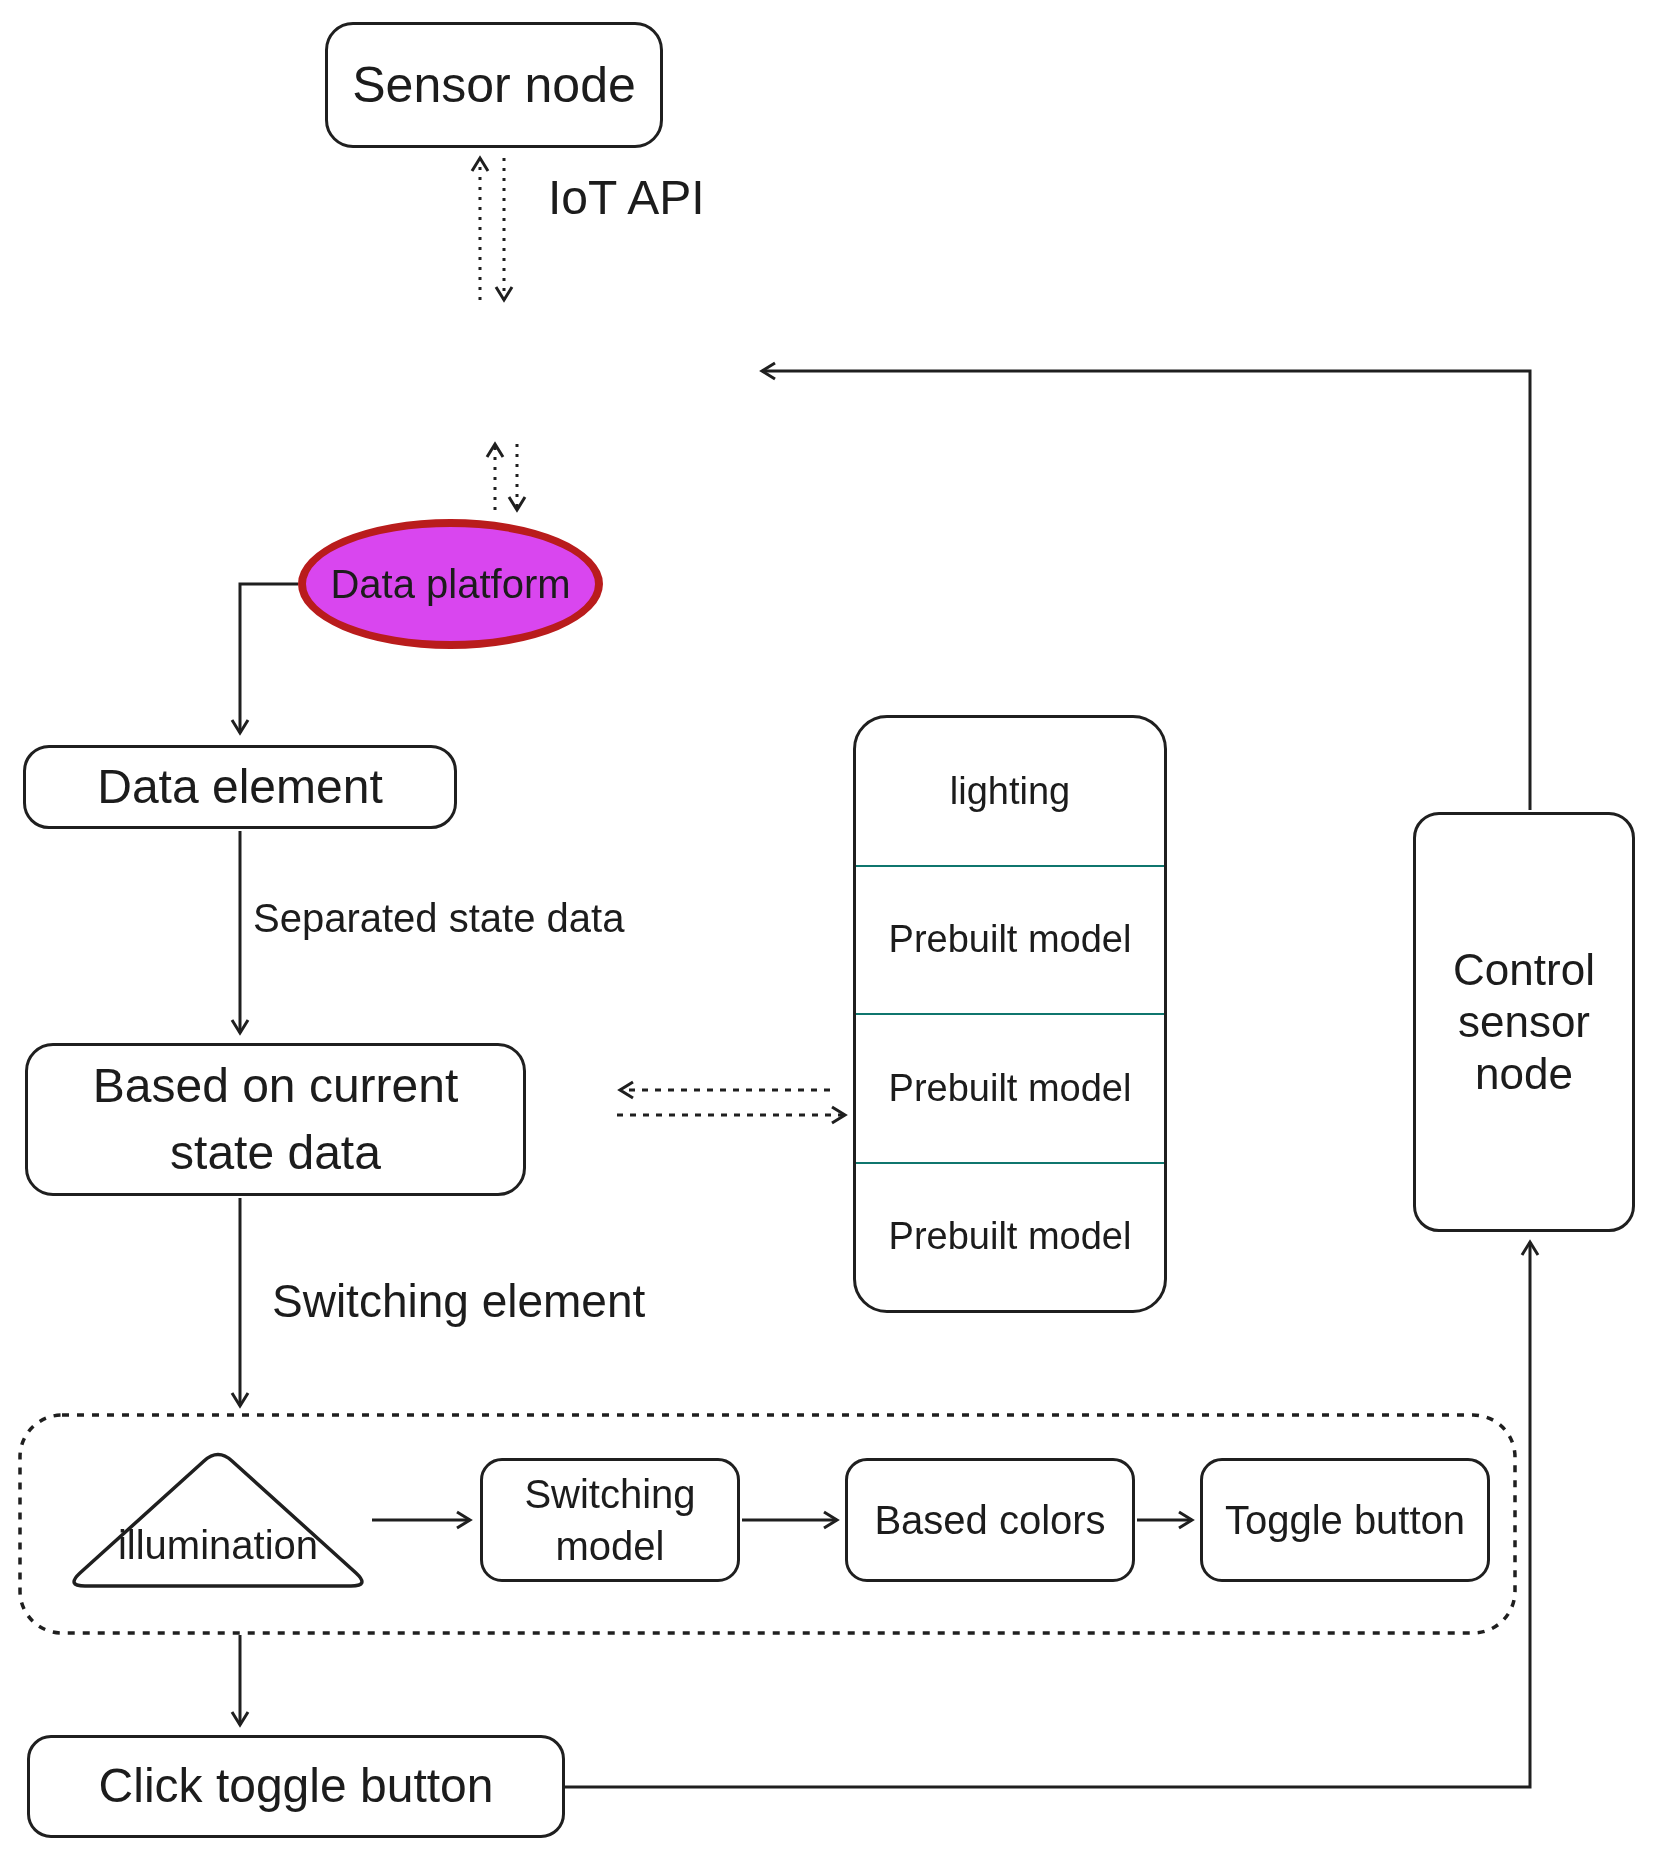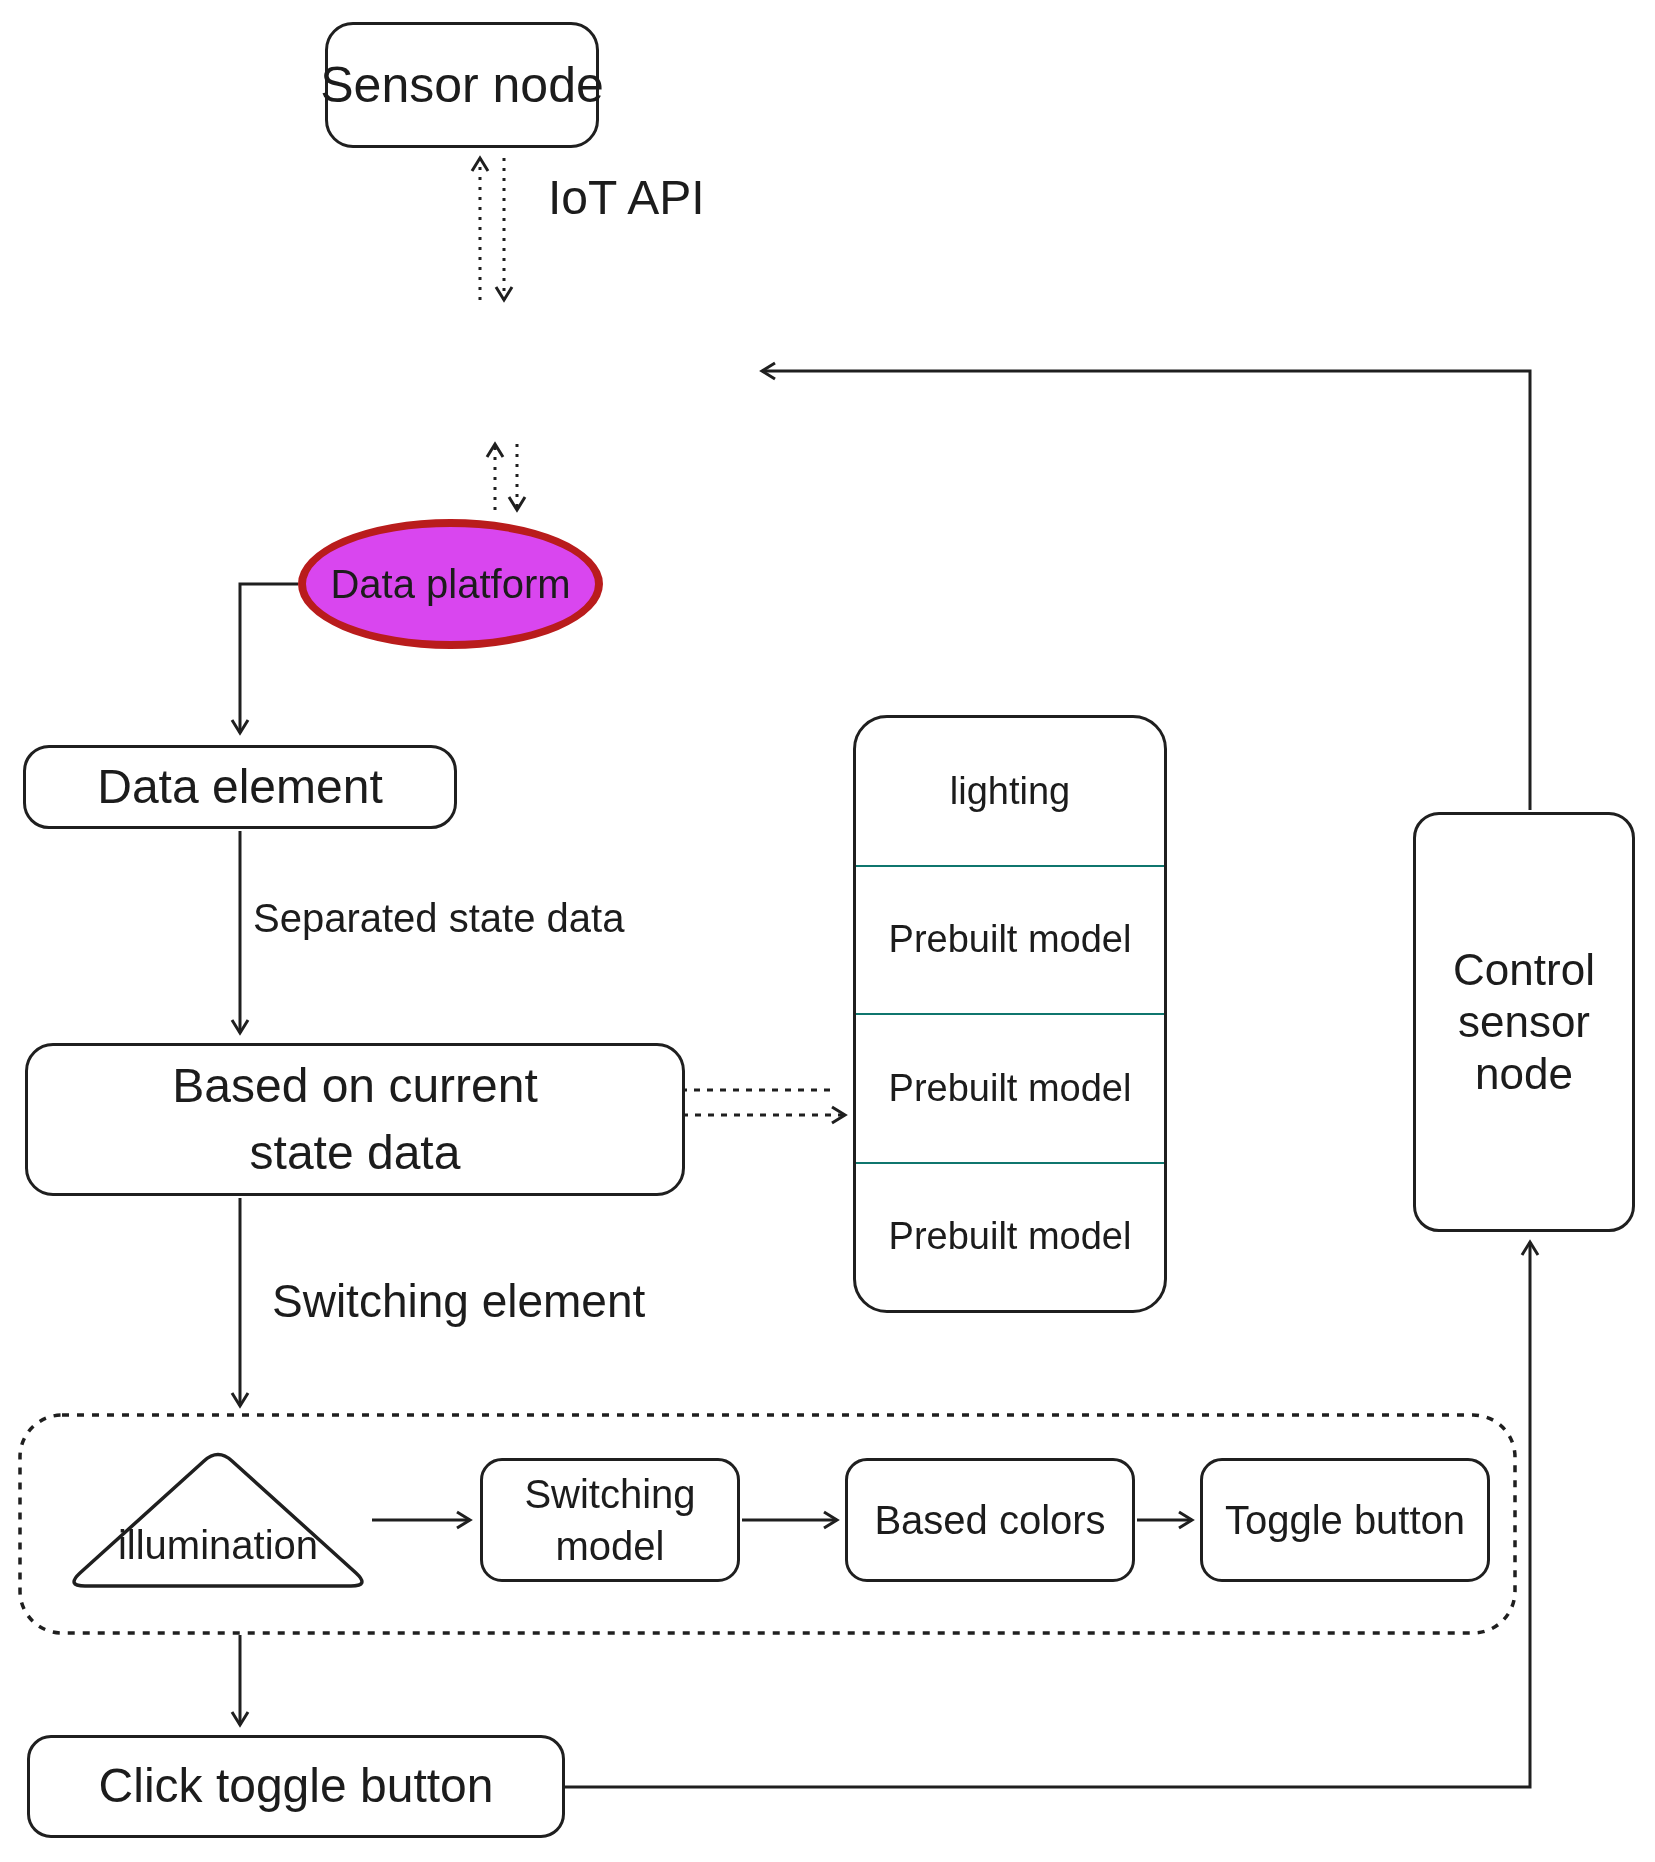--- a/index.html
+++ b/index.html
@@ -111,32 +111,32 @@
 
     <path d="M372 1520 L470 1520" fill="none" stroke="#1f1f1f" stroke-width="3" marker-end="url(#arrow)"></path>
     <path d="M742 1520 L837 1520" fill="none" stroke="#1f1f1f" stroke-width="3" marker-end="url(#arrow)"></path>
     <path d="M1137 1520 L1192 1520" fill="none" stroke="#1f1f1f" stroke-width="3" marker-end="url(#arrow)"></path>
 
     <path d="M565 1787 L1530 1787 L1530 1242" fill="none" stroke="#1f1f1f" stroke-width="3" marker-end="url(#arrow)"></path>
 
     <path d="M1530 810 L1530 371 L762 371" fill="none" stroke="#1f1f1f" stroke-width="3" marker-end="url(#arrow)"></path>
   </svg>
 
-  <div class="box nowrap" style="left:325px;top:22px;width:274px;height:126px;font-size:50px;">Sensor node</div>
+  <div class="box nowrap" style="left:325px;top:22px;width:338px;height:126px;font-size:50px;">Sensor node</div>
 
   <div class="flabel" style="left:548px;top:170px;font-size:48px;">IoT API</div>
 
 
   <div class="ellipse" style="left:298px;top:519px;width:305px;height:130px;font-size:40px;">Data platform</div>
 
   <div class="box nowrap" style="left:23px;top:745px;width:434px;height:84px;font-size:48px;border-radius:26px;">Data element</div>
 
   <div class="flabel" style="left:253px;top:896px;font-size:40px;">Separated state data</div>
 
-  <div class="box prelines" style="left:25px;top:1043px;width:660px;height:153px;font-size:48px;line-height:1.38;">Based on current
+  <div class="box prelines" style="left:25px;top:1043px;width:501px;height:153px;font-size:48px;line-height:1.38;">Based on current
 state data</div>
 
   <div class="bim">
     <div class="bim-row bim-cell">lighting</div>
     <div class="bim-row bim-cell">Prebuilt model</div>
     <div class="bim-row bim-cell">Prebuilt model</div>
     <div class="bim-row bim-cell">Prebuilt model</div>
   </div>
 
   <div class="flabel" style="left:272px;top:1274px;font-size:46px;">Switching element</div>

